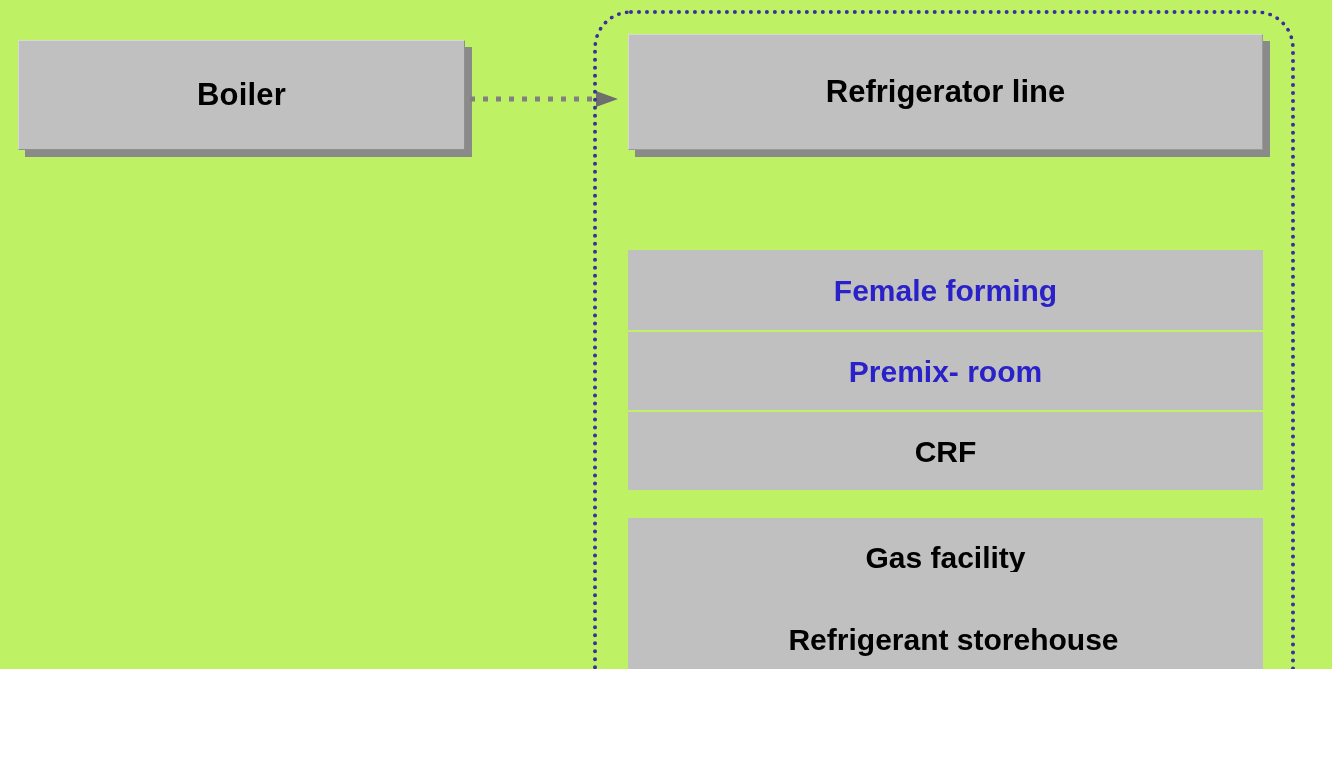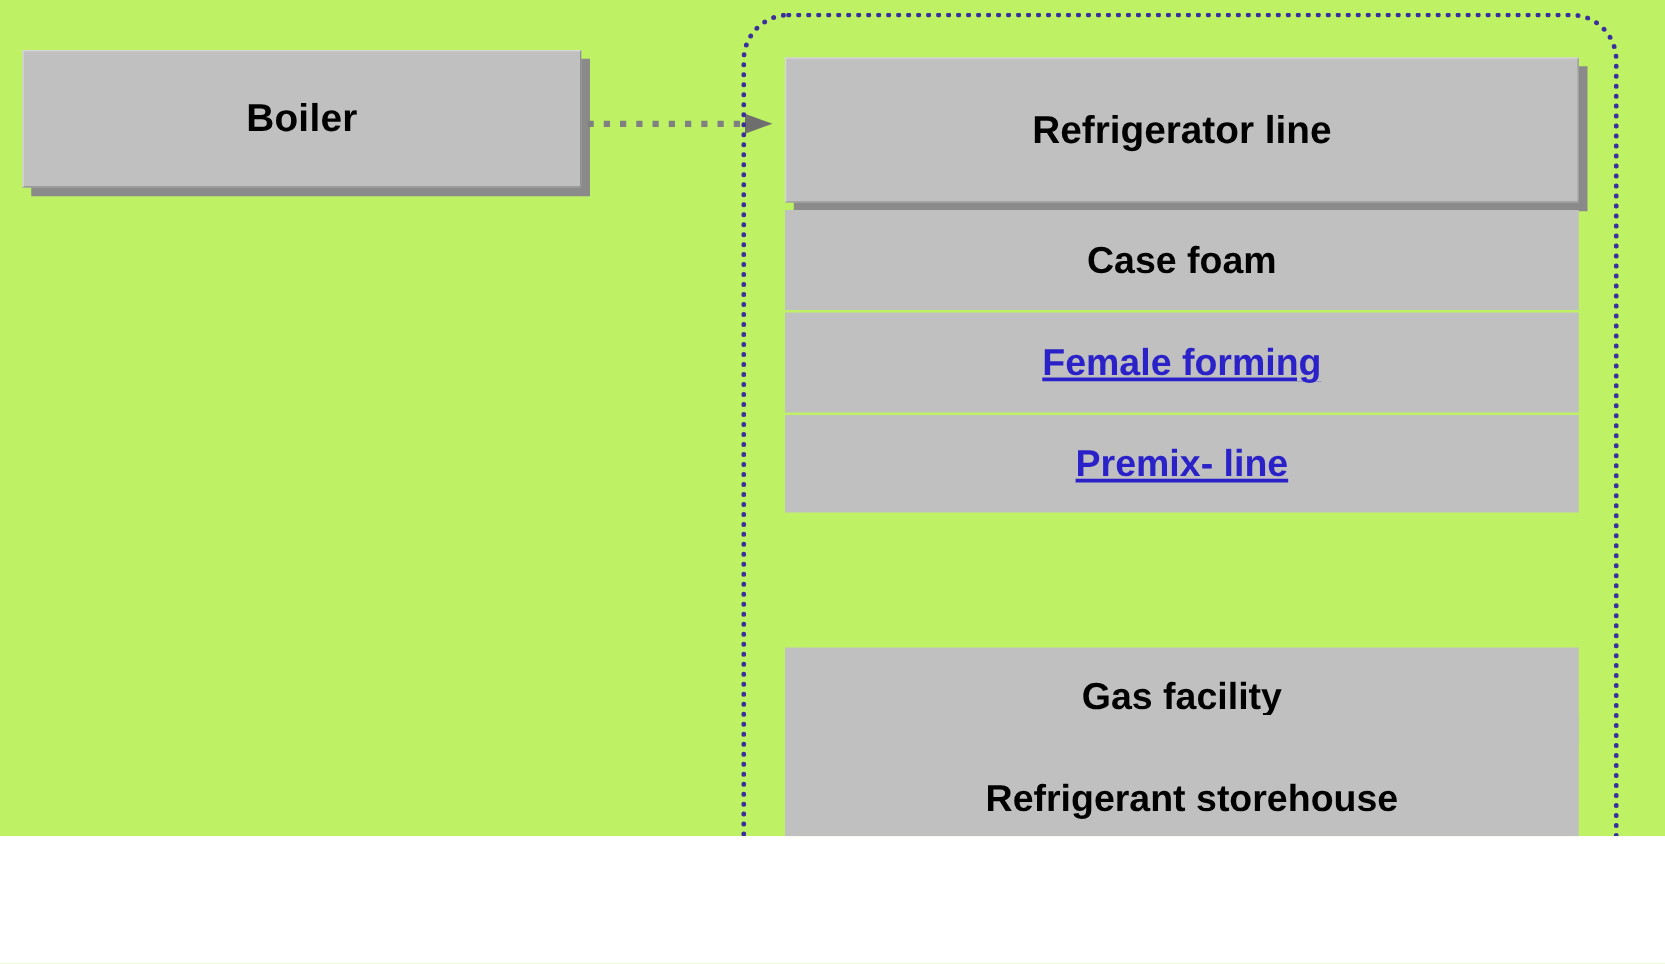--- a/index.html
+++ b/index.html
@@ -90,21 +90,20 @@
   }
   .list-row.header {
     border-top: 1px solid #d8d8d8;
     border-left: 1px solid #d8d8d8;
     border-right: 1px solid #9a9a9a;
     border-bottom: 1px solid #9a9a9a;
     box-shadow: 7px 7px 0 0 #8a8a8a;
   }
   .list-row.blue-text {
     color: #2a22c8;
-    text-decoration: underline;
   }
 
   
   #connector {
     position: absolute;
     left: 470px;
     top: 84px;
     width: 150px;
     height: 30px;
   }
@@ -122,36 +121,36 @@
     <svg width="150" height="30" viewBox="0 0 150 30" xmlns="http://www.w3.org/2000/svg">
       <line x1="0" y1="15" x2="128" y2="15" stroke="#808080" stroke-width="5" stroke-dasharray="5 8" stroke-linecap="butt"></line>
       <polygon points="126,7 148,15 126,23" fill="#6e6e6e"></polygon>
     </svg>
   </div>
 
   <div id="group-container"></div>
 
   <div id="process-list">
 
-    <div class="list-row header" style="top:12px; height:116px; font-size:31px;">
+    <div class="list-row header" style="top:0px; height:116px; font-size:31px;">
       <span>Refrigerator line</span>
     </div>
 
-    <div class="list-row" style="top:134px; height:80px;">
-      <span>Case foam</span>
-    </div>
 
     <div class="list-row blue-text" style="top:216px; height:80px;">
       <span>Female forming</span>
     </div>
 
     <div class="list-row blue-text" style="top:298px; height:78px;">
-      <span>Premix- line</span>
+      <span>Premix- room</span>
     </div>
 
+    <div class="list-row" style="top:378px; height:78px;">
+      <span>CRF</span>
+    </div>
 
     <div class="list-row" style="top:458px; height:78px;margin-top:26px;">
       <span>Gas facility</span>
     </div>
 
     <div class="list-row" style="top:538px; height:134px;padding-left:16px;">
       <span>Refrigerant storehouse</span>
     </div>
 
   </div>

